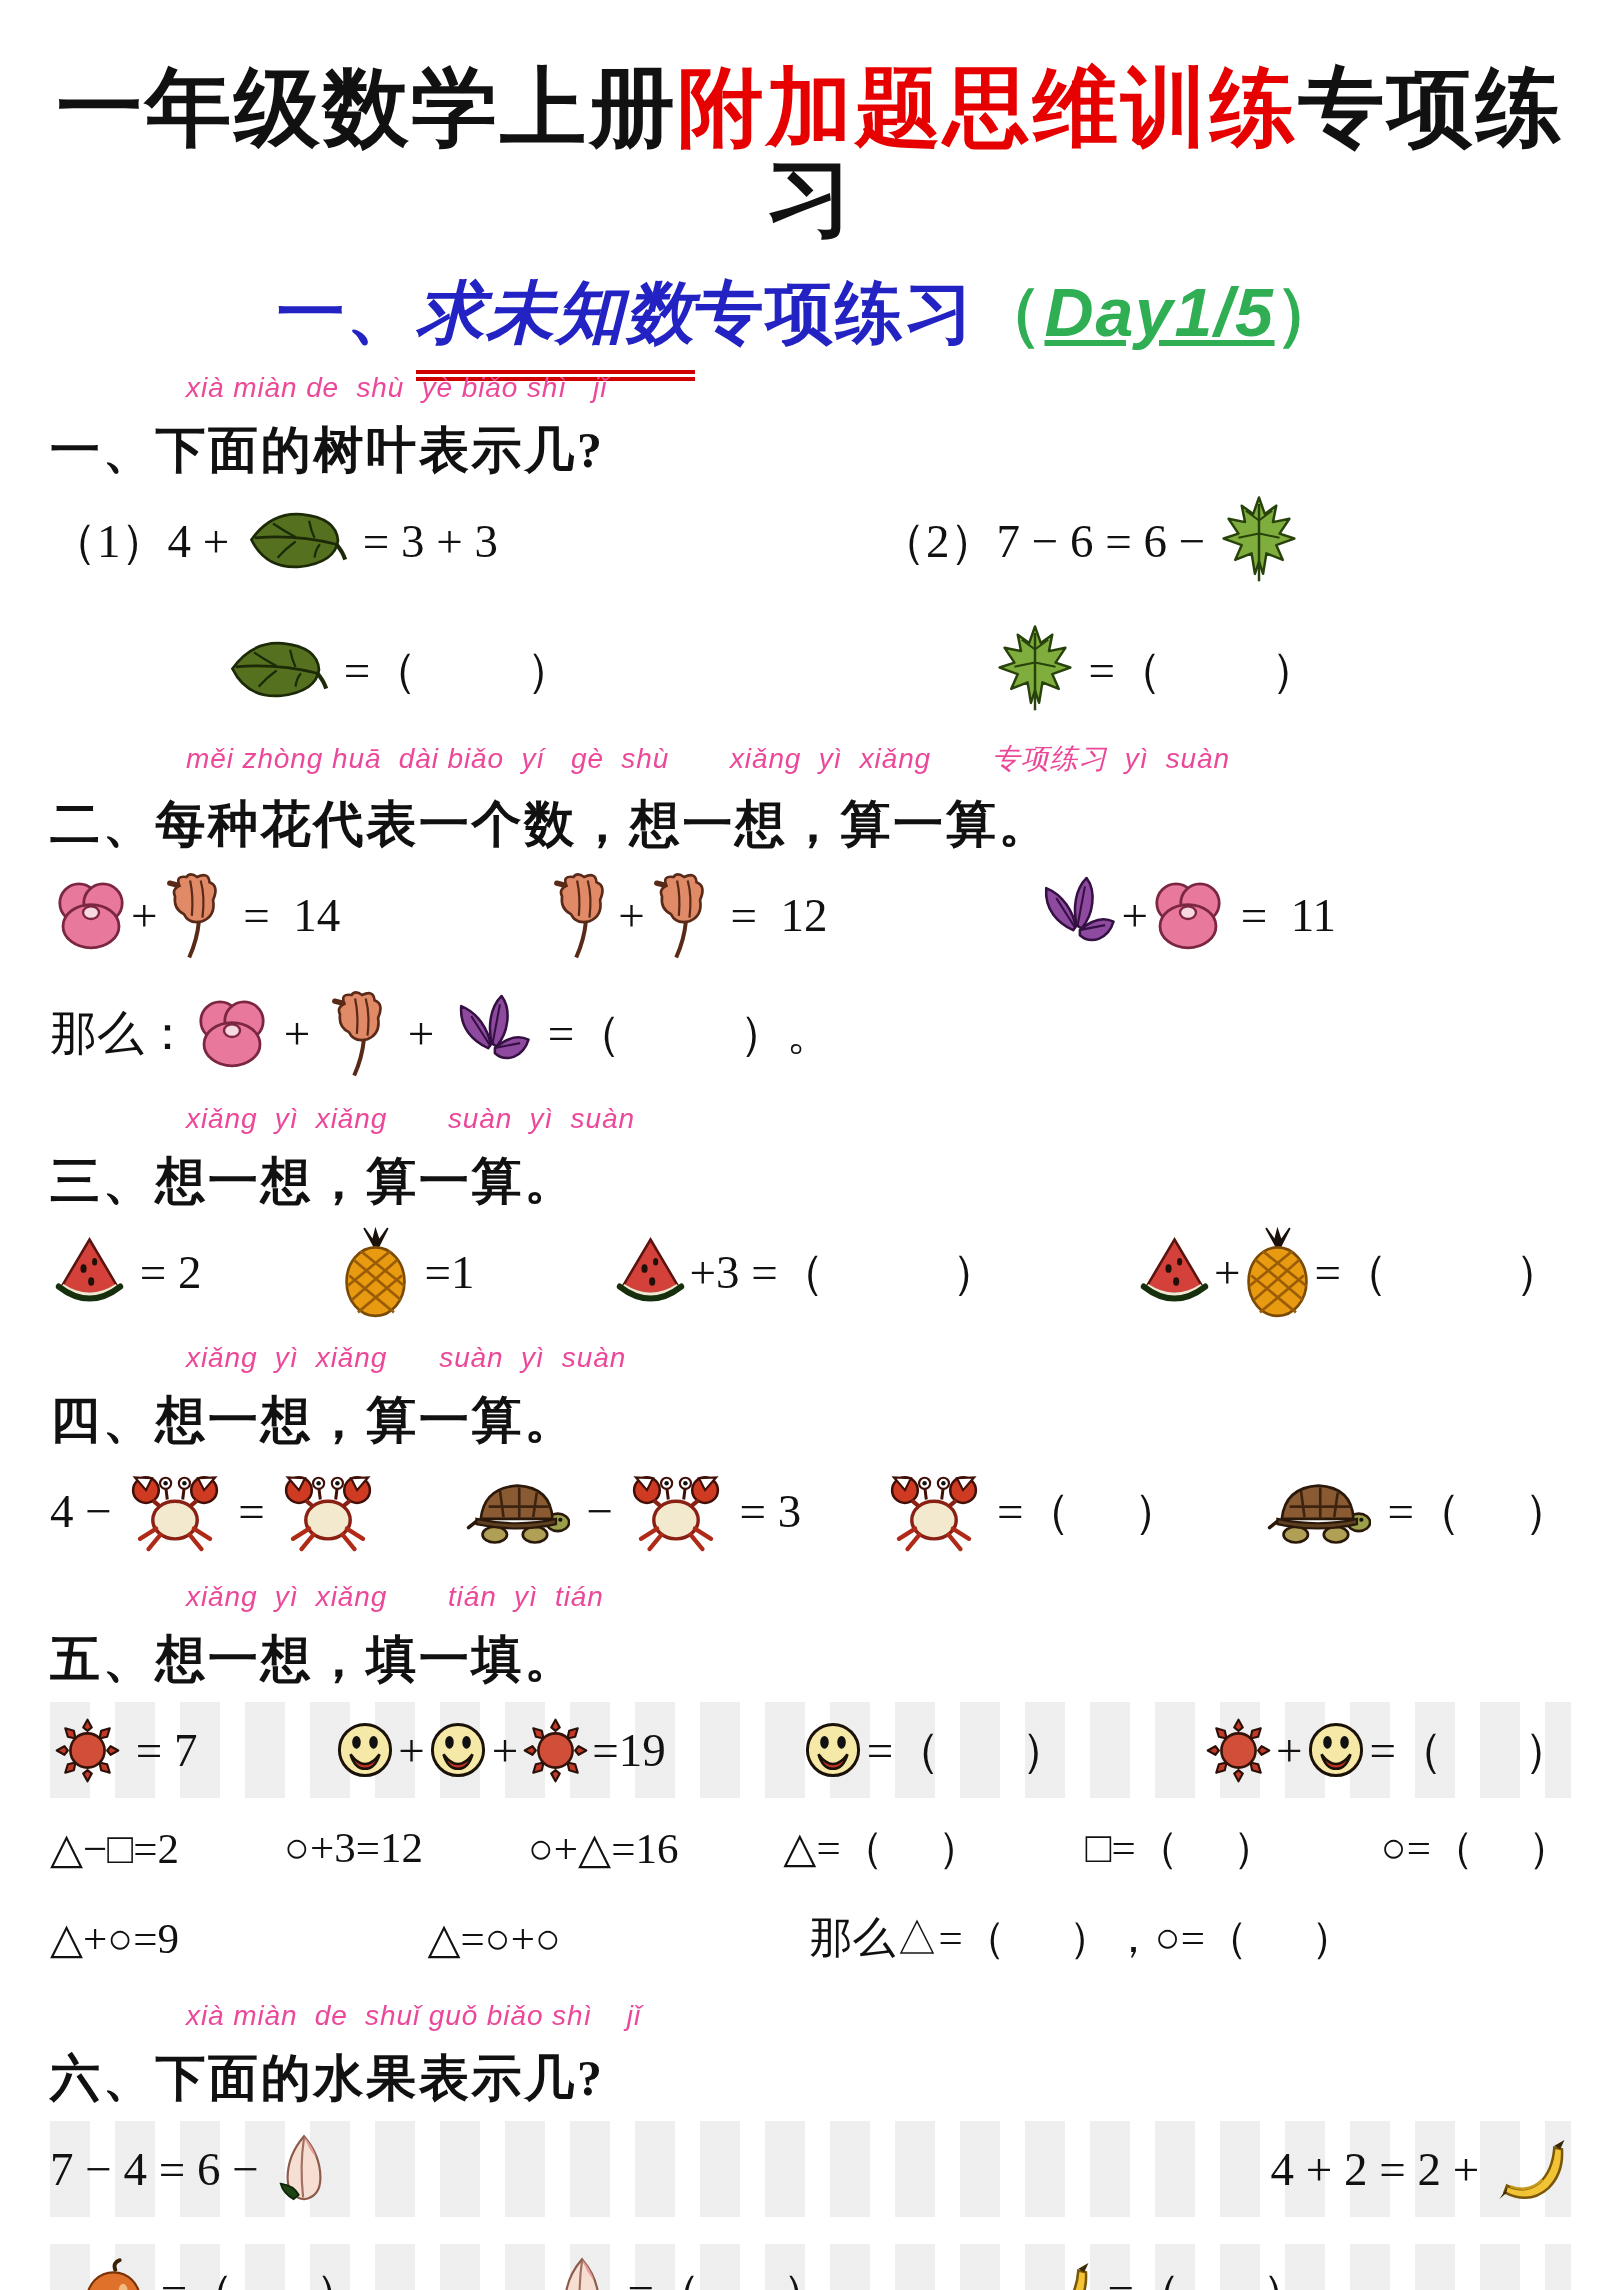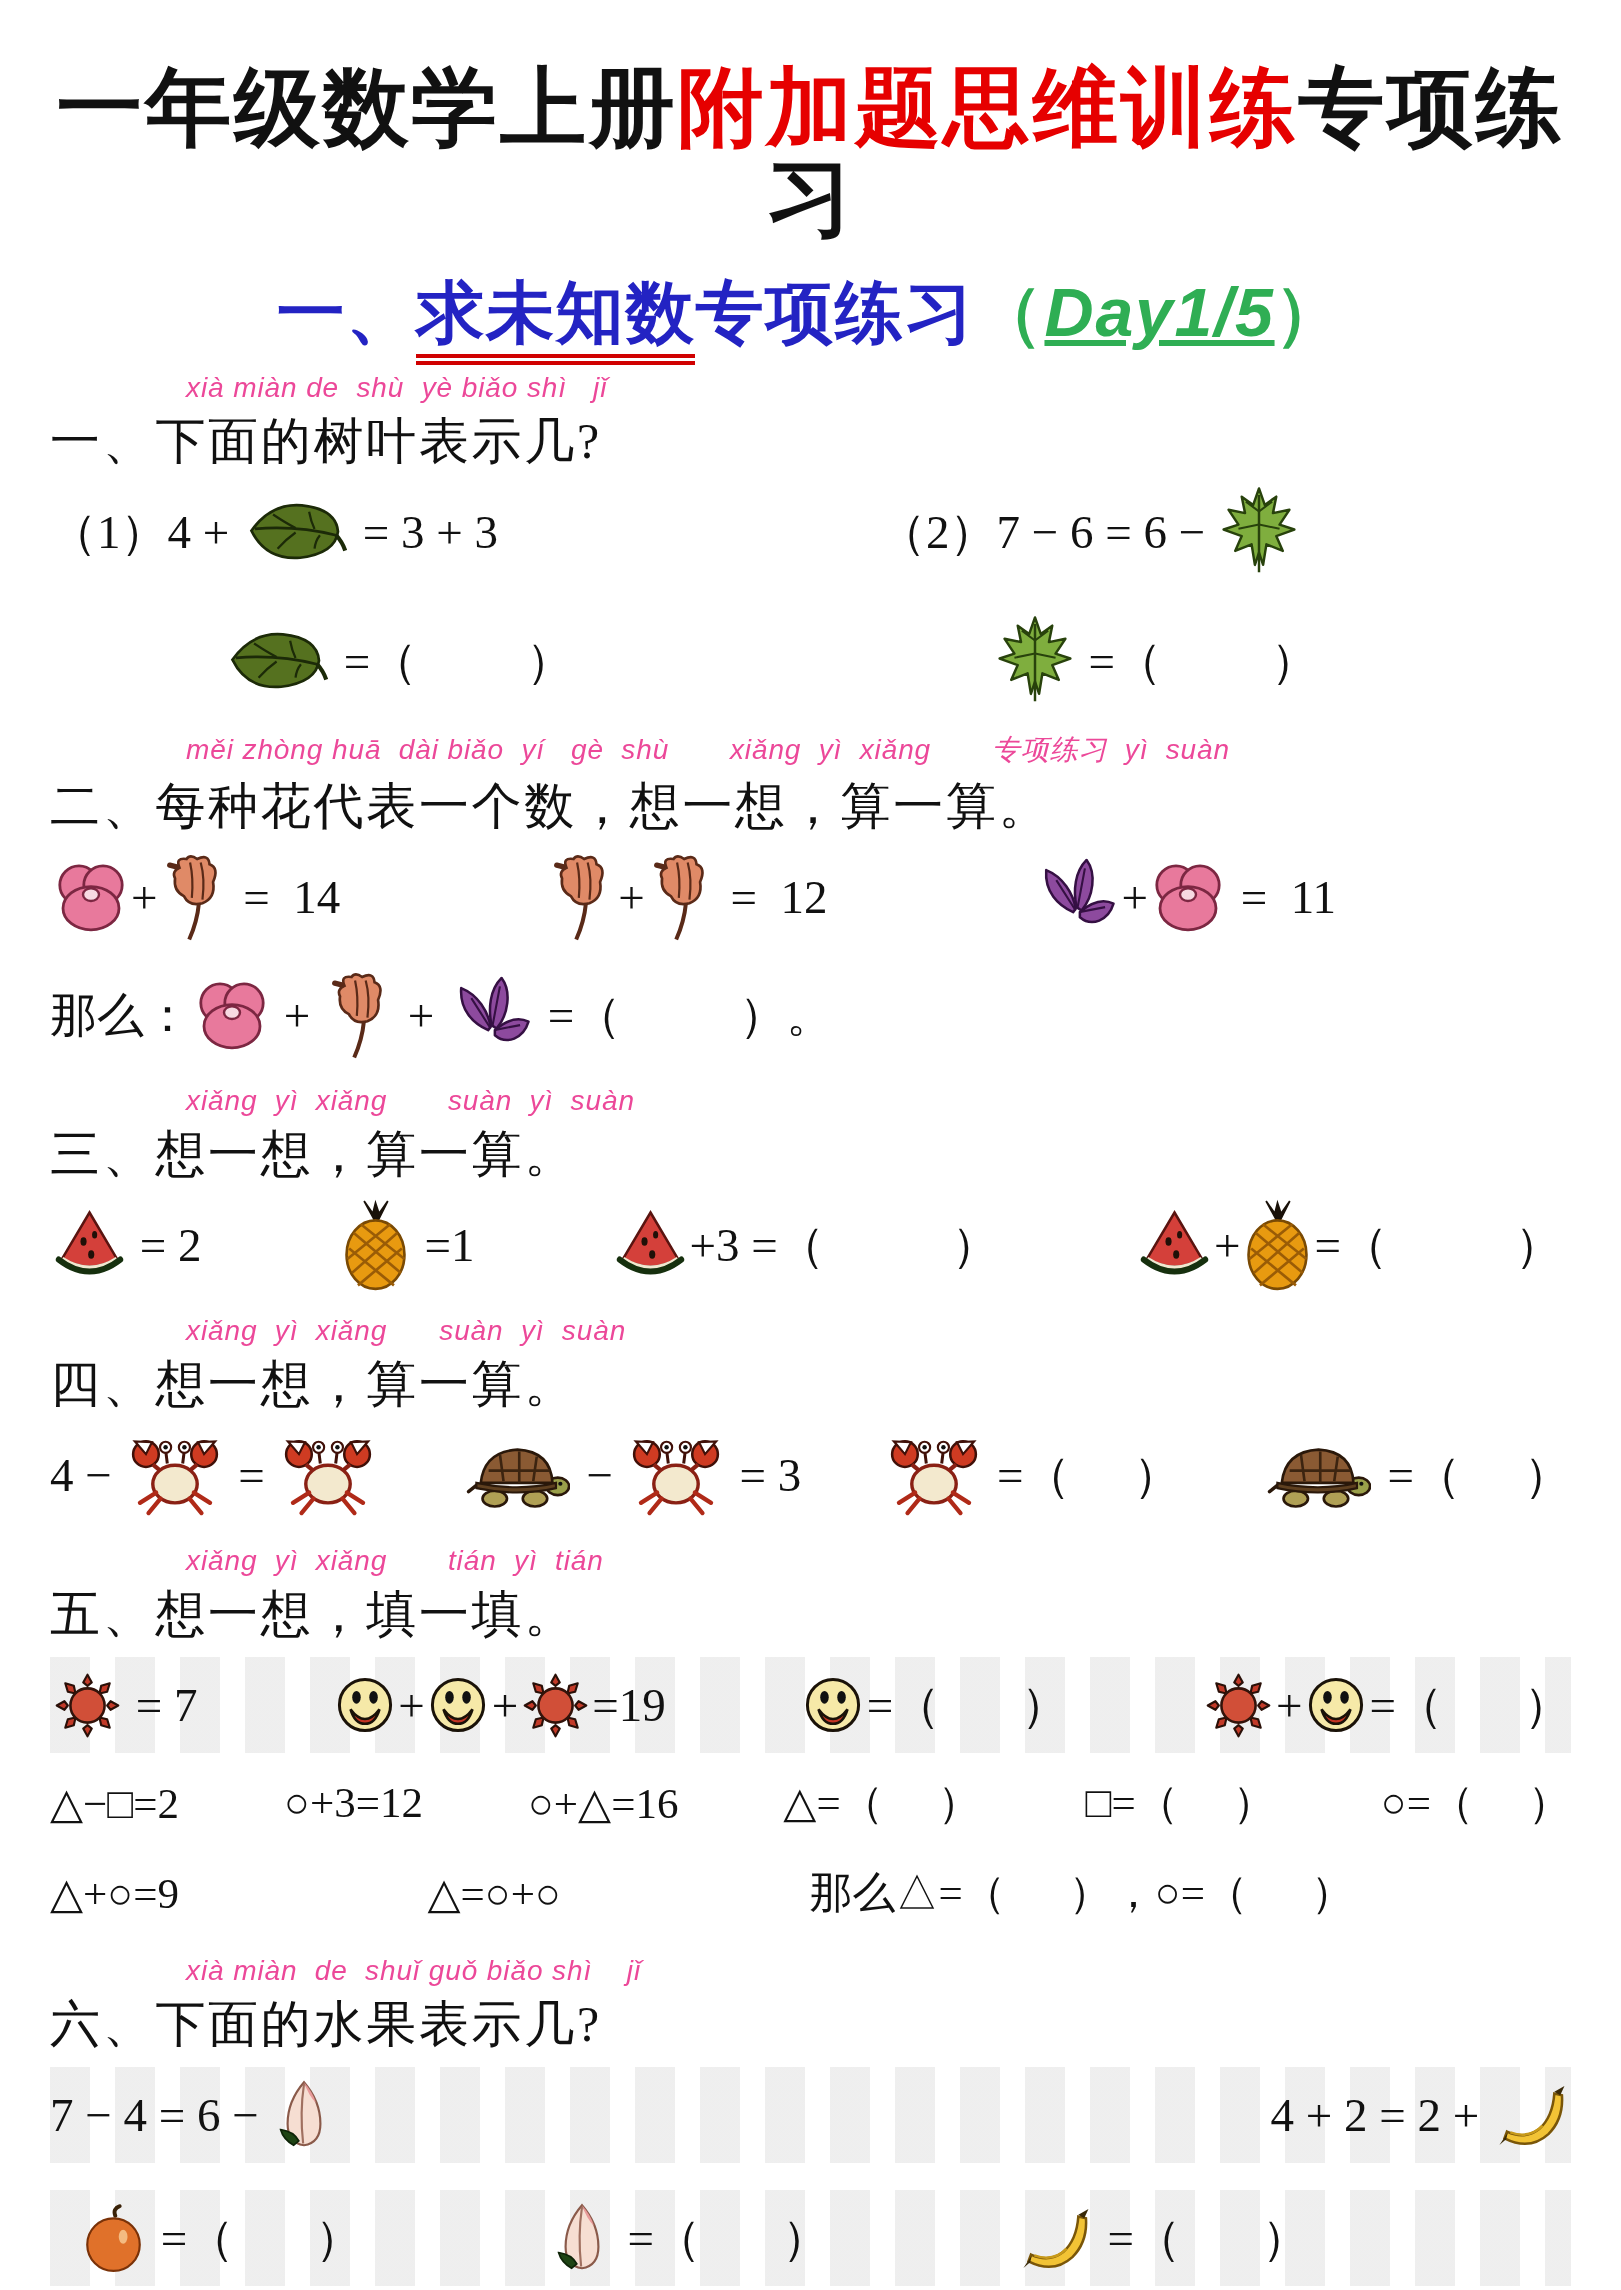--- a/index.html
+++ b/index.html
@@ -15,32 +15,32 @@
     margin:38px 0 0 0;line-height:1.05;
     font-family:"Liberation Serif", serif;
   }
   .title .red{color:#e60000;}
 
   
   .subtitle{
     text-align:center;font-size:68px;font-weight:900;color:#2323c3;
     margin-top:31px;letter-spacing:1.8px;line-height:1.1;
   }
-  .subtitle .u{border-bottom:11px double #d00000;padding-bottom:3px;}
+  .subtitle .u{border-bottom:11px double #d00000;padding-bottom:19px;font-style:italic;}
   .subtitle .green{color:#2fae54;}
   .subtitle .day{font-style:italic;font-family:"Liberation Sans", sans-serif;font-weight:700;text-decoration:underline;}
 
   
   .section{margin-top:22px;}
   .pinyin{
     font-family:"Liberation Sans", sans-serif;font-style:italic;
     font-size:28px;color:#ec4899;margin-left:136px;letter-spacing:0.9px;
     white-space:pre;
   }
-  .heading{font-size:50px;font-weight:400;letter-spacing:2.7px;margin-top:4px;}
+  .heading{font-size:50px;font-weight:700;letter-spacing:2.7px;margin-top:13px;}
 
   .eq-row{
     display:flex;align-items:center;justify-content:space-between;
     margin-top:9px;min-height:96px;font-size:47px;
   }
   .eq-cell{display:inline-flex;align-items:center;white-space:pre;}
   .t{white-space:pre;}
   .gap{display:inline-block;height:1.8px;}
   .icon{vertical-align:middle;margin:0 4.5px;flex:none;}
 

